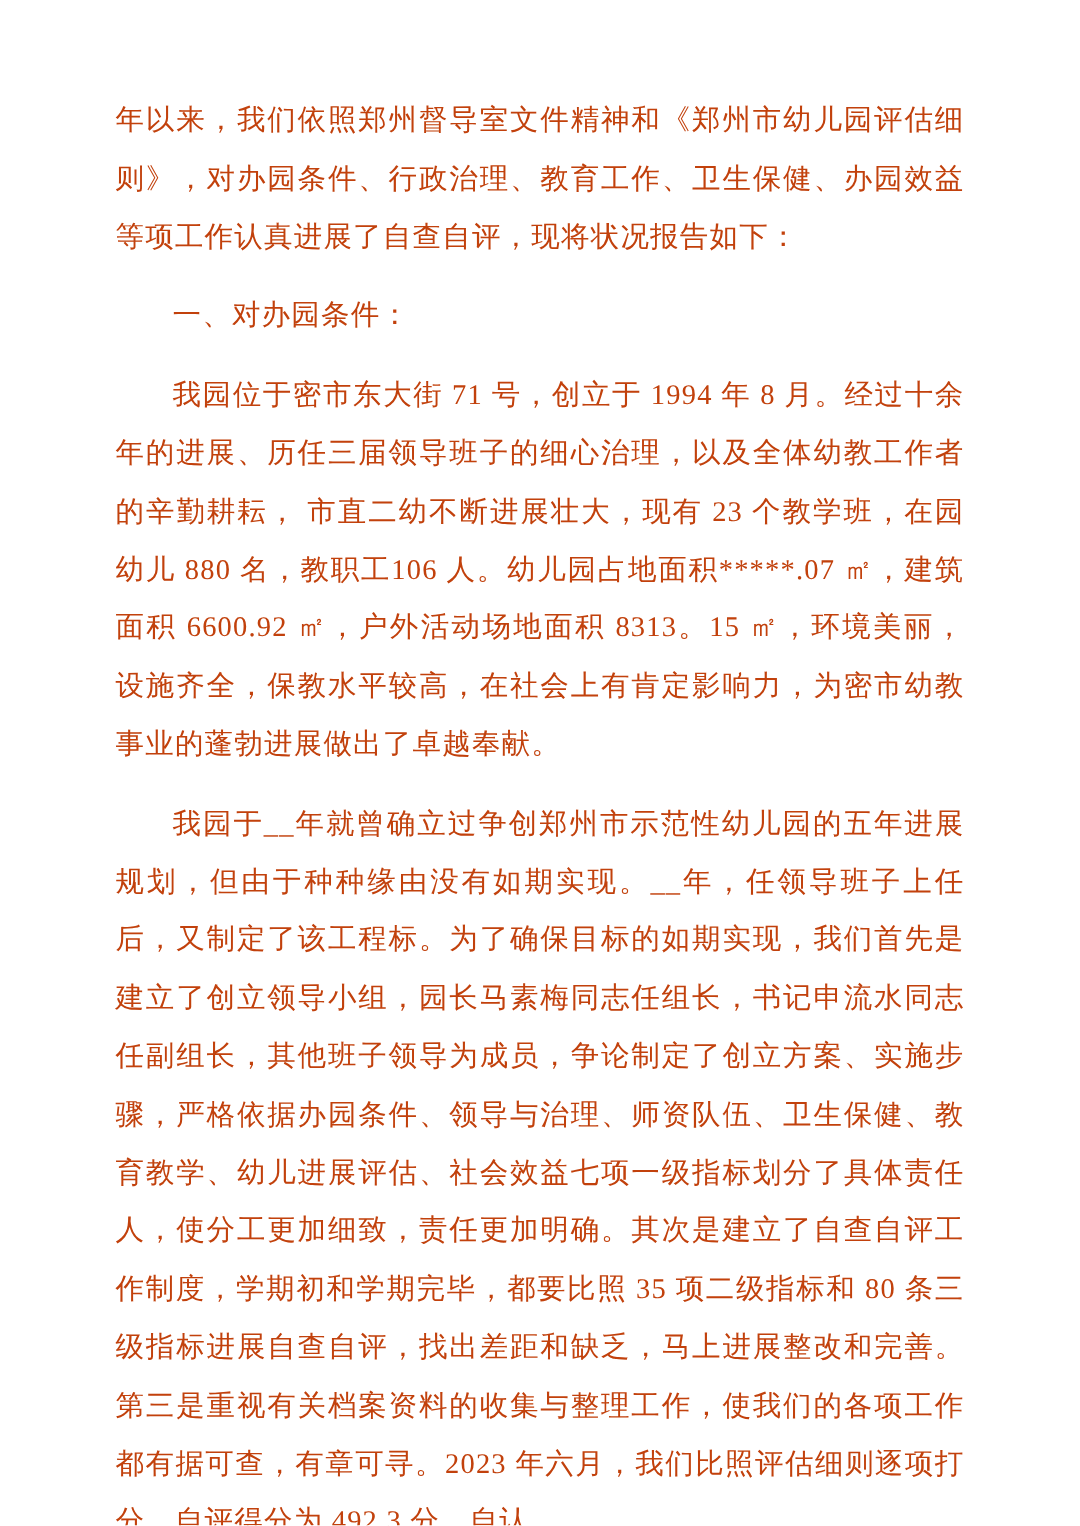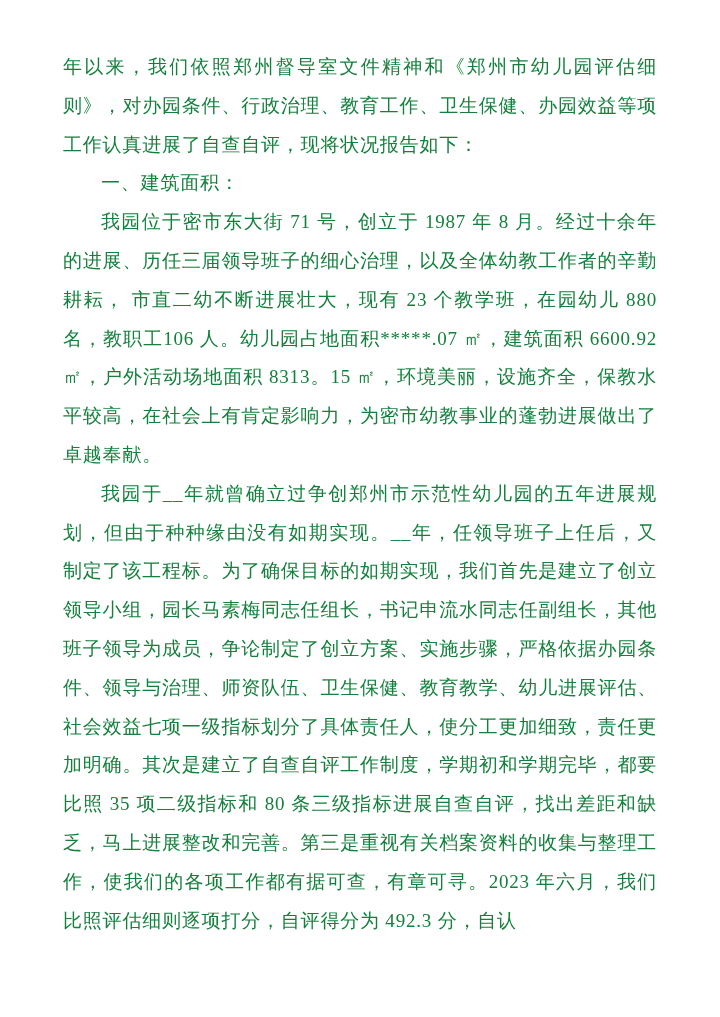--- a/index.html
+++ b/index.html
@@ -13,38 +13,38 @@
     width: 720px;
     height: 1017px;
     background: #ffffff;
     padding: 48px 63px 0 63px;
     overflow: hidden;
   }
   .doc-body {
     width: 100%;
   }
   .para {
-    margin: 0;
+    margin: 14px;
     font-family: "Liberation Serif", "DejaVu Serif", serif;
     font-size: 19px;
     line-height: 38.8px;
-    color: #15803d;
+    color: #c2410c;
     text-align: justify;
     text-justify: inter-ideograph;
     letter-spacing: 0.8px;
     word-break: break-all;
   }
   .para.indent {
     text-indent: 2em;
   }
 </style>
 </head>
 <body>
 
 <div class="page">
   <div class="doc-body">
 
   <p class="para">年以来，我们依照郑州督导室文件精神和《郑州市幼儿园评估细则》，对办园条件、行政治理、教育工作、卫生保健、办园效益等项工作认真进展了自查自评，现将状况报告如下：</p>
-      <p class="para indent">一、建筑面积：</p>
-      <p class="para indent">我园位于密市东大街 71 号，创立于 1987 年 8 月。经过十余年的进展、历任三届领导班子的细心治理，以及全体幼教工作者的辛勤耕耘， 市直二幼不断进展壮大，现有 23 个教学班，在园幼儿 880 名，教职工106 人。幼儿园占地面积*****.07 ㎡，建筑面积 6600.92 ㎡，户外活动场地面积 8313。15 ㎡，环境美丽，设施齐全，保教水平较高，在社会上有肯定影响力，为密市幼教事业的蓬勃进展做出了卓越奉献。</p>
+      <p class="para indent">一、对办园条件：</p>
+      <p class="para indent">我园位于密市东大街 71 号，创立于 1994 年 8 月。经过十余年的进展、历任三届领导班子的细心治理，以及全体幼教工作者的辛勤耕耘， 市直二幼不断进展壮大，现有 23 个教学班，在园幼儿 880 名，教职工106 人。幼儿园占地面积*****.07 ㎡，建筑面积 6600.92 ㎡，户外活动场地面积 8313。15 ㎡，环境美丽，设施齐全，保教水平较高，在社会上有肯定影响力，为密市幼教事业的蓬勃进展做出了卓越奉献。</p>
       <p class="para indent">我园于__年就曾确立过争创郑州市示范性幼儿园的五年进展规划，但由于种种缘由没有如期实现。__年，任领导班子上任后，又制定了该工程标。为了确保目标的如期实现，我们首先是建立了创立领导小组，园长马素梅同志任组长，书记申流水同志任副组长，其他班子领导为成员，争论制定了创立方案、实施步骤，严格依据办园条件、领导与治理、师资队伍、卫生保健、教育教学、幼儿进展评估、社会效益七项一级指标划分了具体责任人，使分工更加细致，责任更加明确。其次是建立了自查自评工作制度，学期初和学期完毕，都要比照 35 项二级指标和 80 条三级指标进展自查自评，找出差距和缺乏，马上进展整改和完善。第三是重视有关档案资料的收集与整理工作，使我们的各项工作都有据可查，有章可寻。2023 年六月，我们比照评估细则逐项打分，自评得分为 492.3 分，自认</p>
     </div>
 </div>
 
 </body></html>

